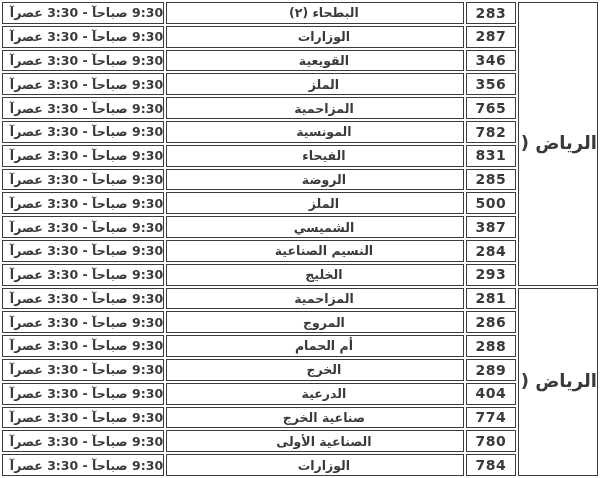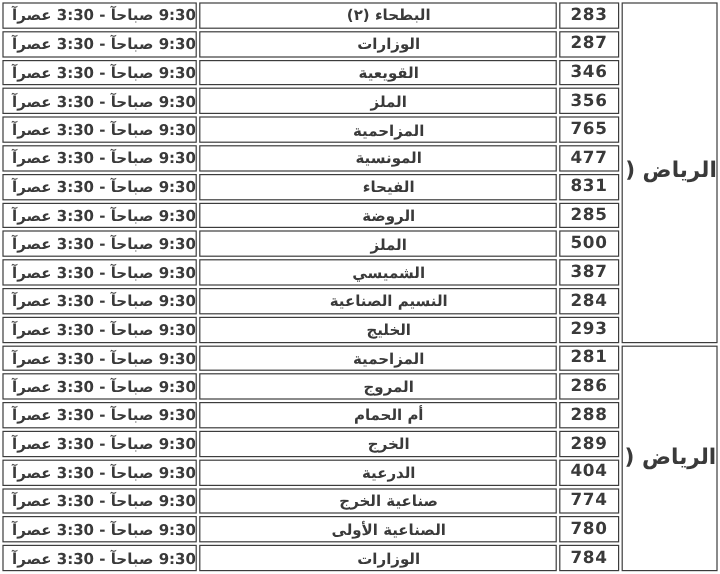--- a/index.html
+++ b/index.html
@@ -63,21 +63,21 @@
           <td class="number-cell">356</td>
           <td class="name-cell">الملز</td>
           <td class="time-cell">9:30 صباحآ - 3:30 عصرآ</td>
         </tr>
         <tr>
           <td class="number-cell">765</td>
           <td class="name-cell">المزاحمية</td>
           <td class="time-cell">9:30 صباحآ - 3:30 عصرآ</td>
         </tr>
         <tr>
-          <td class="number-cell">477</td>
+          <td class="number-cell">782</td>
           <td class="name-cell">المونسية</td>
           <td class="time-cell">9:30 صباحآ - 3:30 عصرآ</td>
         </tr>
         <tr>
           <td class="number-cell">831</td>
           <td class="name-cell">الفيحاء</td>
           <td class="time-cell">9:30 صباحآ - 3:30 عصرآ</td>
         </tr>
         <tr>
           <td class="number-cell">285</td>

